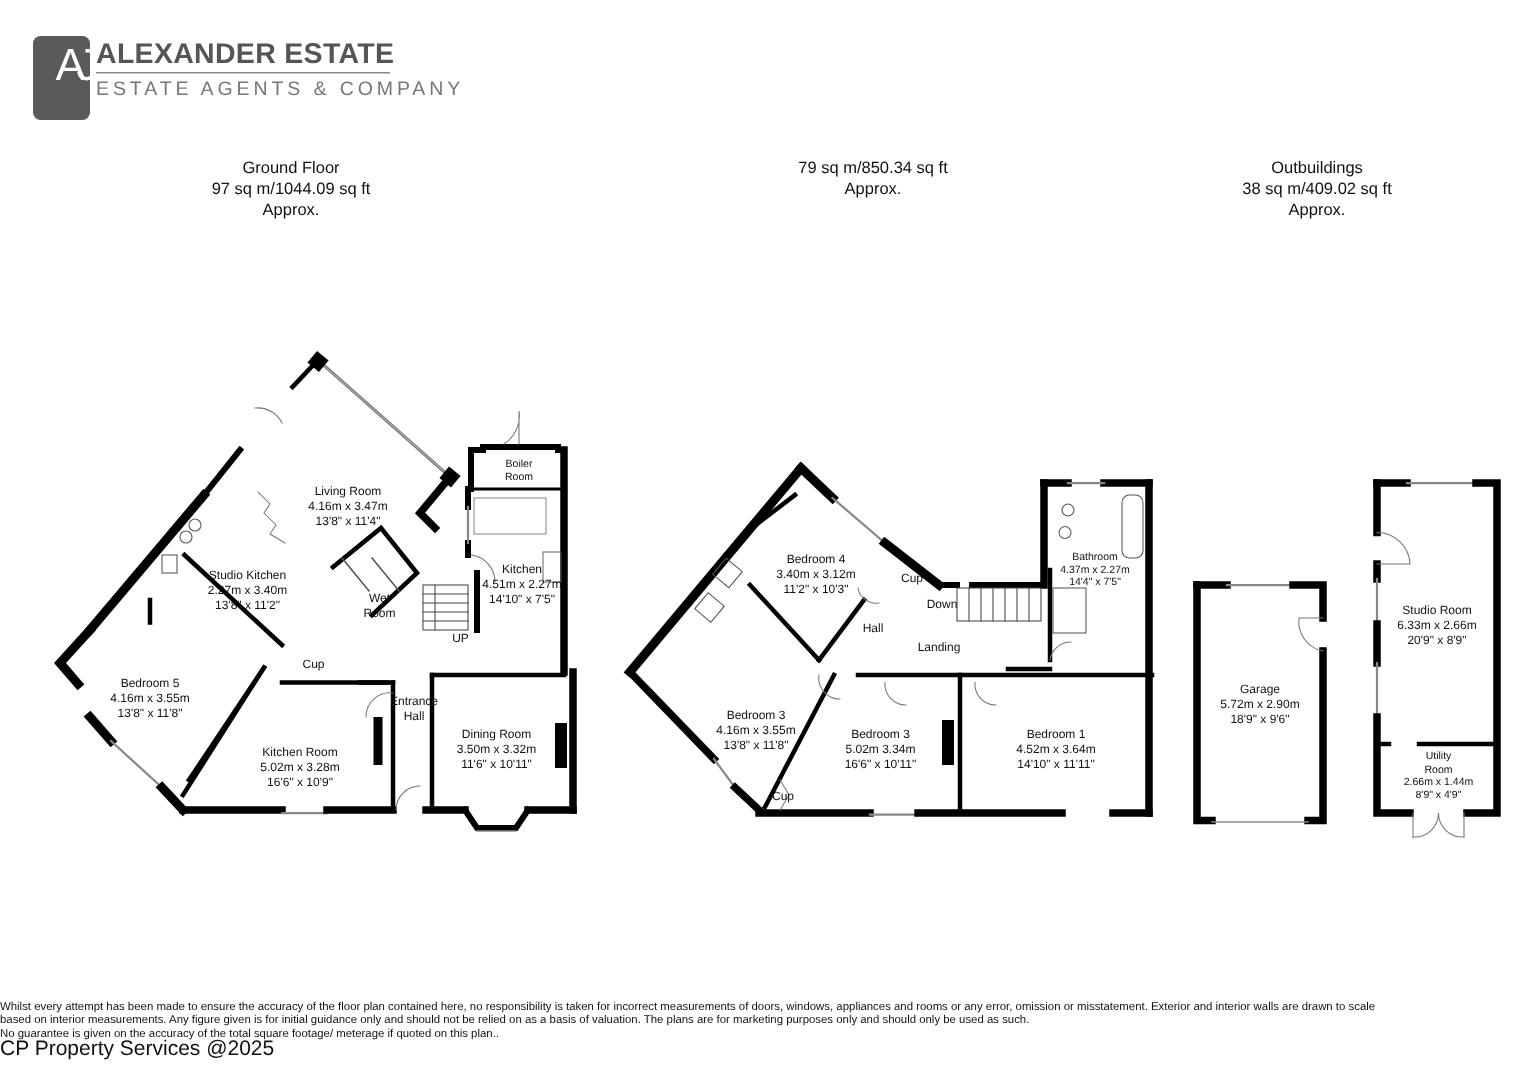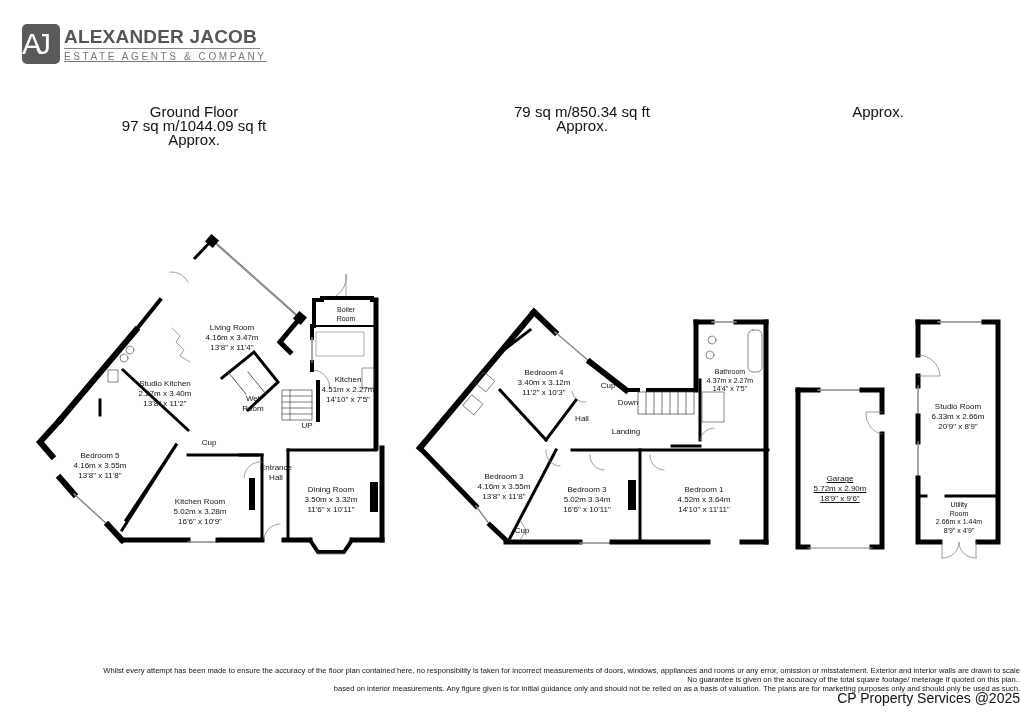--- a/index.html
+++ b/index.html
@@ -1,49 +1,51 @@
 <!DOCTYPE html>
 <html><head>
   <meta charset="utf-8">
   <style>
     html, body { margin:0; padding:0; background:#ffffff; }
     body { width:1020px; height:721px; position:relative; overflow:hidden; font-family:"Liberation Sans", sans-serif; color:#111; }
     .logo { position:absolute; left:22px; top:22px; width:220px; height:44px; }
-    .logo-mark { position:absolute; left:0; top:2px; width:38px; height:40px; background:#5a5a5a; border-radius:5px; color:#fff; font-size:30px; line-height:40px; text-align:left; letter-spacing:-6px; font-family:"Liberation Sans", sans-serif; }
+    .logo-mark { position:absolute; left:0; top:2px; width:38px; height:56px; background:#5a5a5a; border-radius:5px; color:#fff; font-size:30px; line-height:40px; text-align:right; letter-spacing:-6px; font-family:"Liberation Sans", sans-serif; }
     .logo-name { position:absolute; left:42px; top:4px; font-size:19px; font-weight:bold; color:#555; letter-spacing:0.2px; white-space:nowrap; }
     .logo-rule { position:absolute; left:42px; top:26px; width:196px; height:1px; background:#888; }
-    .logo-sub { position:absolute; left:42px; top:29px; font-size:10px; color:#777; letter-spacing:2.6px; white-space:nowrap;text-decoration:underline; }
-    .floor-head { position:absolute; top:105px; width:220px; text-align:center; font-size:15px; line-height:14px; color:#111; }
+    .logo-sub { position:absolute; left:42px; top:29px; font-size:13px; color:#777; letter-spacing:2.6px; white-space:nowrap; }
+    .floor-head { position:absolute; top:105px; width:220px; text-align:center; font-size:11px; line-height:14px; color:#111; }
     .floor-head div { white-space:nowrap; }
     svg.plan { position:absolute; left:0; top:0; }
     .lbl { position:absolute; text-align:center; font-size:8px; line-height:10px; color:#111; white-space:nowrap; transform:translateX(-50%); }
     .lbl.small { font-size:7px; line-height:8.5px; }
-    .disclaimer { position:absolute; left:0; top:666px; width:1020px; text-align:right; font-size:7.6px; line-height:9px; color:#111; }
+    .disclaimer { position:absolute; left:0; top:666px; width:1020px; text-align:left; font-size:7.6px; line-height:9px; color:#111; }
     .disclaimer .credit { font-size:14px; line-height:10px; }
   </style>
 </head>
 <body>
 
 <div class="logo">
   <div class="logo-mark">AJ</div>
-  <div class="logo-name">ALEXANDER JACOB</div>
+  <div class="logo-name">ALEXANDER ESTATE</div>
   <div class="logo-rule"></div>
   <div class="logo-sub">ESTATE AGENTS &amp; COMPANY</div>
 </div>
 
 <div class="floor-head" style="left:84px;">
   <div>Ground Floor</div>
   <div>97 sq m/1044.09 sq ft</div>
   <div>Approx.</div>
 </div>
 <div class="floor-head" style="left:472px;">
   <div>79 sq m/850.34 sq ft</div>
   <div>Approx.</div>
 </div>
 <div class="floor-head" style="left:768px;">
+  <div>Outbuildings</div>
+  <div>38 sq m/409.02 sq ft</div>
   <div>Approx.</div>
 </div>
 
 <svg class="plan" width="1020" height="721" viewBox="0 0 1020 721">
   <g fill="none" stroke="#000" stroke-linecap="square">
 
     <path d="M212 240 L300 318" stroke-width="2" stroke="#666"></path>
     <path d="M214 242 L298 316" stroke-width="1" stroke="#aaa"></path>
     <rect x="207" y="236" width="10" height="10" fill="#000" stroke="none" transform="rotate(40 212 241)"></rect>
     <rect x="295" y="313" width="10" height="10" fill="#000" stroke="none" transform="rotate(40 300 318)"></rect>
@@ -267,35 +269,35 @@
   <div>5.02m 3.34m</div>
   <div>16'6" x 10'11"</div>
 </div>
 <div class="lbl" style="left:704px; top:485px;">
   <div>Bedroom 1</div>
   <div>4.52m x 3.64m</div>
   <div>14'10" x 11'11"</div>
 </div>
 <div class="lbl" style="left:522px; top:526px;">Cup</div>
 
-<div class="lbl" style="left:840px; top:474px;text-decoration:underline;">
+<div class="lbl" style="left:840px; top:455px;">
   <div>Garage</div>
   <div>5.72m x 2.90m</div>
   <div>18'9" x 9'6"</div>
 </div>
 <div class="lbl" style="left:958px; top:402px;">
   <div>Studio Room</div>
   <div>6.33m x 2.66m</div>
   <div>20'9" x 8'9"</div>
 </div>
 <div class="lbl small" style="left:959px; top:501px;">
   <div>Utility</div>
   <div>Room</div>
   <div>2.66m x 1.44m</div>
   <div>8'9" x 4'9"</div>
 </div>
 
 <div class="disclaimer">
   <div>Whilst every attempt has been made to ensure the accuracy of the floor plan contained here, no responsibility is taken for incorrect measurements of doors, windows, appliances and rooms or any error, omission or misstatement. Exterior and interior walls are drawn to scale</div>
+  <div>based on interior measurements. Any figure given is for initial guidance only and should not be relied on as a basis of valuation. The plans are for marketing purposes only and should only be used as such.</div>
   <div>No guarantee is given on the accuracy of the total square footage/ meterage if quoted on this plan..</div>
-  <div>based on interior measurements. Any figure given is for initial guidance only and should not be relied on as a basis of valuation. The plans are for marketing purposes only and should only be used as such.</div>
   <div class="credit">CP Property Services @2025</div>
 </div>
 
 </body></html>

